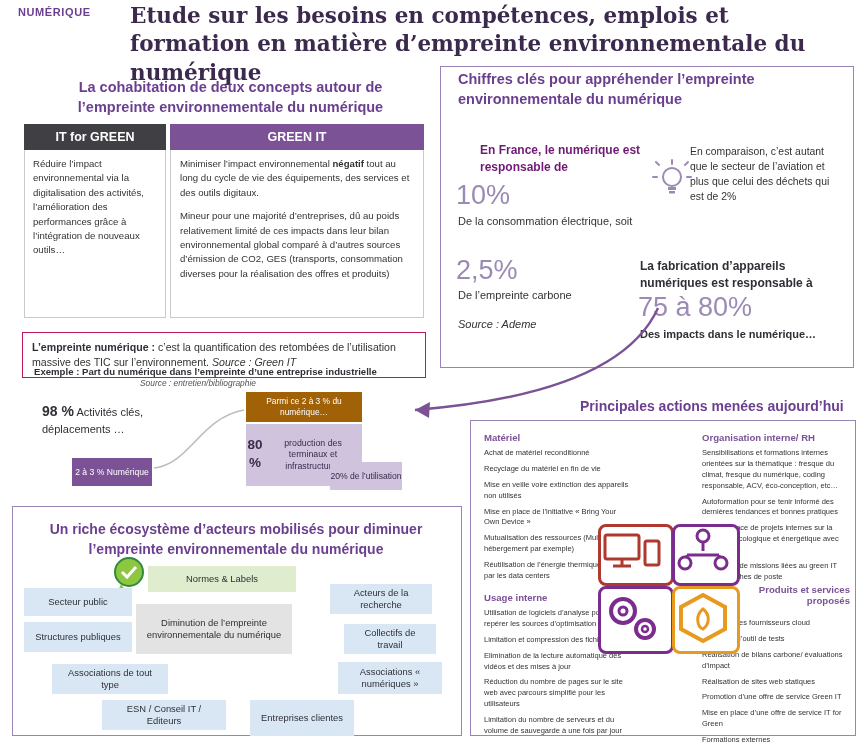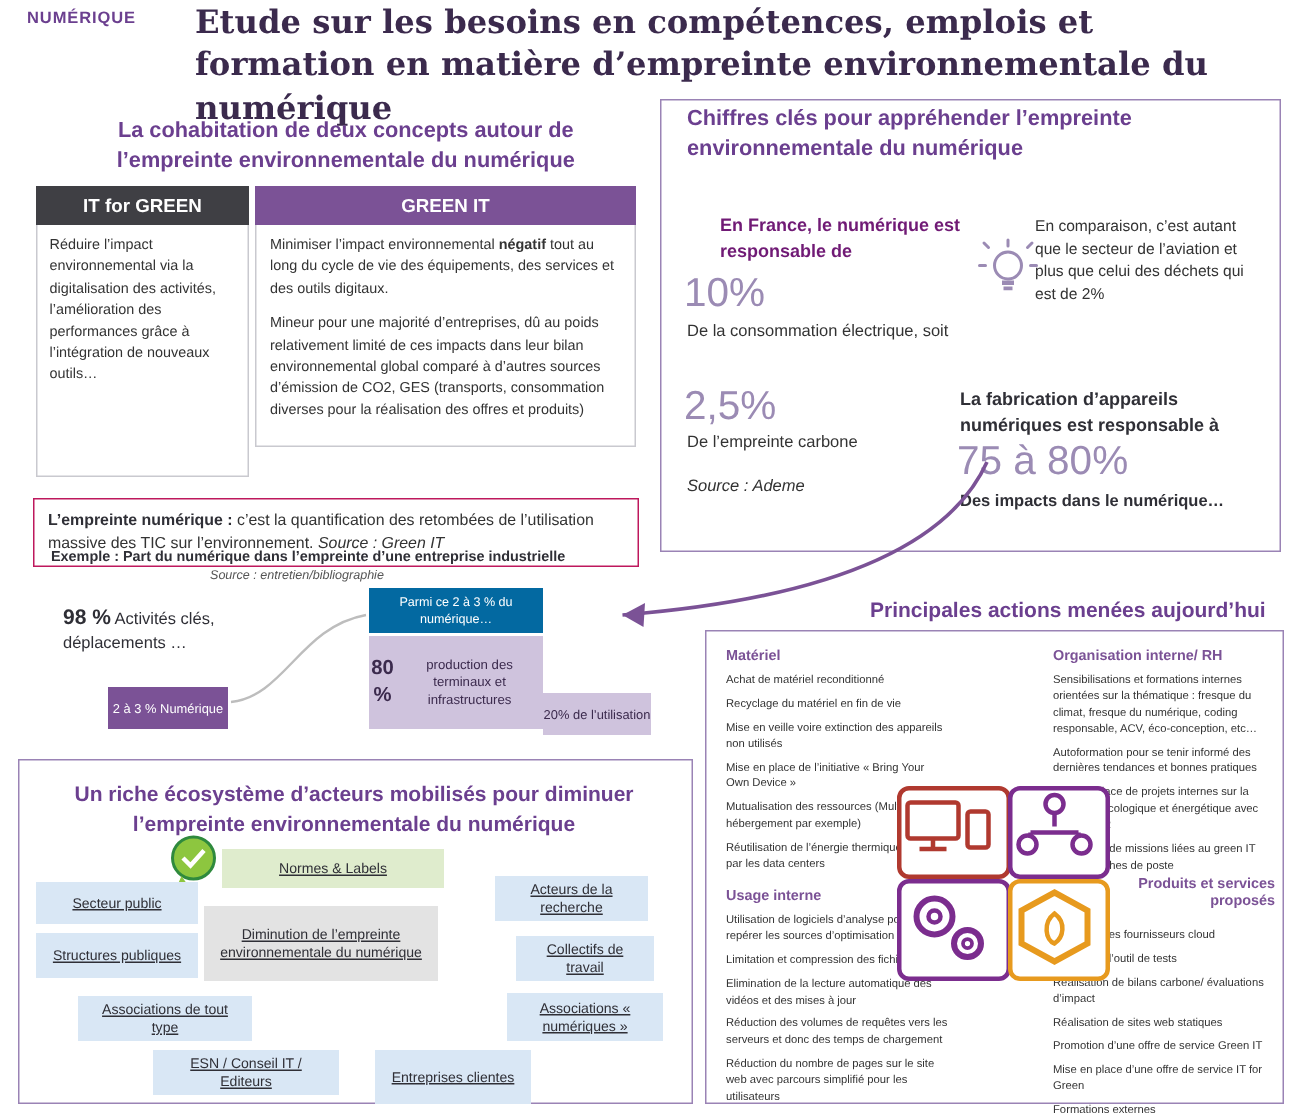--- a/index.html
+++ b/index.html
@@ -35,21 +35,21 @@
     display:flex;align-items:center;justify-content:center;
   }
   #itgreen-head{left:24px;top:124px;width:142px;height:26px;background:#3f3f44;}
   #greenit-head{left:170px;top:124px;width:254px;height:26px;background:#7b5296;}
   #itgreen-body{
     left:24px;top:150px;width:142px;height:168px;
     border:1px solid #c9c9cf;border-top:none;background:#fff;
     font-size:9.6px;line-height:1.5;color:#333;padding:7px 8px;box-sizing:border-box;
   }
   #greenit-body{
-    left:170px;top:150px;width:254px;height:148px;
+    left:170px;top:150px;width:254px;height:168px;
     border:1px solid #c9c9cf;border-top:none;background:#fff;
     font-size:9.6px;line-height:1.5;color:#333;padding:7px 9px;box-sizing:border-box;
   }
   #greenit-body p{margin:0 0 9px 0;}
   #empreinte-def{
     left:22px;top:332px;width:404px;height:46px;
     border:1px solid #be185d;background:#fff;
     font-size:10.6px;line-height:1.42;color:#333;padding:7px 9px;box-sizing:border-box;
   }
   #empreinte-def b{color:#2f2f36;}
@@ -85,31 +85,31 @@
   #ex-98{
     left:42px;top:396px;width:140px;height:56px;background:#fff;
     font-size:11px;color:#2f2f36;line-height:1.4;padding-top:6px;box-sizing:border-box;
   }
   #ex-98 .big{font-size:14px;font-weight:bold;margin-top:15px;}
   #ex-23{
     left:72px;top:458px;width:80px;height:28px;background:#7b5296;color:#fff;
     font-size:8.6px;line-height:1.25;display:flex;align-items:center;justify-content:center;text-align:center;
   }
   #ex-parmi{
-    left:246px;top:392px;width:116px;height:30px;background:#0369a1;color:#fff;
+    left:246px;top:392px;width:116px;height:30px;background:#a16207;color:#fff;
     font-size:8.4px;line-height:1.3;display:flex;align-items:center;justify-content:center;text-align:center;
   }
   #ex-80{
     left:246px;top:424px;width:116px;height:62px;background:#cfc3dd;color:#3b2a4d;
     font-size:8.8px;line-height:1.3;display:flex;flex-direction:row;align-items:center;justify-content:center;text-align:center;
   }
   #ex-80 .big{font-size:13.5px;font-weight:bold;margin-bottom:3px;}
   #ex-20{
     left:330px;top:462px;width:72px;height:28px;background:#cfc3dd;color:#3b2a4d;
-    font-size:8.6px;display:flex;align-items:center;justify-content:center;text-align:center;margin-left:32px;
+    font-size:8.6px;display:flex;align-items:center;justify-content:center;text-align:center;
   }
 
   
   #actions-title{
     left:580px;top:398px;width:280px;text-align:left;
     color:#6b3f8f;font-weight:bold;font-size:14px;
   }
   #actions-card{left:470px;top:420px;width:384px;height:314px;border:1px solid #9a83b5;background:#fff;}
   .col-head{color:#7b5296;font-weight:bold;font-size:9.6px;}
   .col-text{font-size:7.5px;color:#333;line-height:1.45;}
@@ -127,21 +127,21 @@
   #icon-mon{left:598px;top:524px;width:70px;height:56px;border:3px solid #b0392f;border-radius:8px;background:#fff;}
   #icon-org{left:672px;top:524px;width:62px;height:56px;border:3px solid #7b2d8e;border-radius:8px;background:#fff;}
   #icon-gear{left:598px;top:586px;width:70px;height:62px;border:3px solid #7b2d8e;border-radius:8px;background:#fff;}
   #icon-box{left:672px;top:586px;width:62px;height:62px;border:3px solid #e79a1e;border-radius:8px;background:#fff;}
 
   
   #eco-card{left:12px;top:506px;width:448px;height:228px;border:1px solid #9a83b5;background:#fff;}
   #eco-title{left:30px;top:520px;width:412px;text-align:center;color:#6b3f8f;font-weight:bold;font-size:14px;line-height:1.4;}
   .chip{
     background:#d9e7f5;color:#2f2f36;font-size:9.4px;
-    display:flex;align-items:center;justify-content:center;text-align:center;line-height:1.25;padding:2px 10px;box-sizing:border-box;text-decoration:underline;
+    display:flex;align-items:center;justify-content:center;text-align:center;line-height:1.25;padding:2px 10px;box-sizing:border-box;
   }
   .chip-green{background:#dfeccd;}
   .chip-grey{background:#e3e3e3;}
   #c-normes{left:148px;top:566px;width:148px;height:26px;}
   #c-secteur{left:24px;top:588px;width:108px;height:28px;}
   #c-recherche{left:330px;top:584px;width:102px;height:30px;}
   #c-dim{left:136px;top:604px;width:156px;height:50px;}
   #c-struct{left:24px;top:622px;width:108px;height:30px;}
   #c-collectifs{left:344px;top:624px;width:92px;height:30px;}
   #c-assoc-tout{left:52px;top:664px;width:116px;height:30px;}
@@ -242,21 +242,20 @@
   <p>Mise en place de l’initiative « Bring Your Own Device »</p>
   <p>Mutualisation des ressources (Multi hébergement par exemple)</p>
   <p>Réutilisation de l’énergie thermique produite par les data centers</p>
 </div>
 
 <div class="abs col-head" id="usg-head">Usage interne</div>
 <div class="abs col-text" id="usg-text">
   <p>Utilisation de logiciels d’analyse pour repérer les sources d’optimisation</p>
   <p>Limitation et compression des fichiers</p>
   <p>Elimination de la lecture automatique des vidéos et des mises à jour</p>
-  <p>Réduction des volumes de requêtes vers les serveurs et donc des temps de chargement</p>
   <p>Réduction du nombre de pages sur le site web avec parcours simplifié pour les utilisateurs</p>
   <p>Limitation du nombre de serveurs et du volume de sauvegarde à une fois par jour</p>
 </div>
 
 <div class="abs col-head" id="org-head">Organisation interne/ RH</div>
 <div class="abs col-text" id="org-text">
   <p>Sensibilisations et formations internes orientées sur la thématique : fresque du climat, fresque du numérique, coding responsable, ACV, éco-conception, etc…</p>
   <p>Autoformation pour se tenir informé des dernières tendances et bonnes pratiques</p>
   <p>Mise en place de projets internes sur la transition écologique et énergétique avec référent NR</p>
   <p>Intégration de missions liées au green IT dans les fiches de poste</p>

